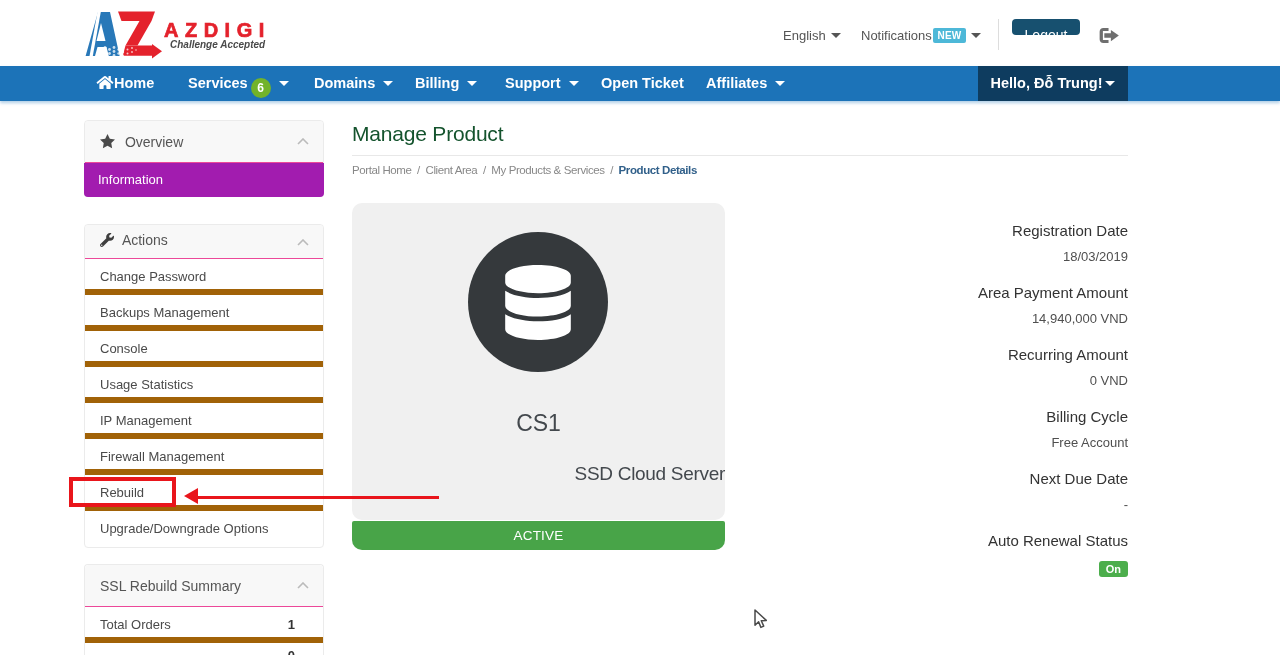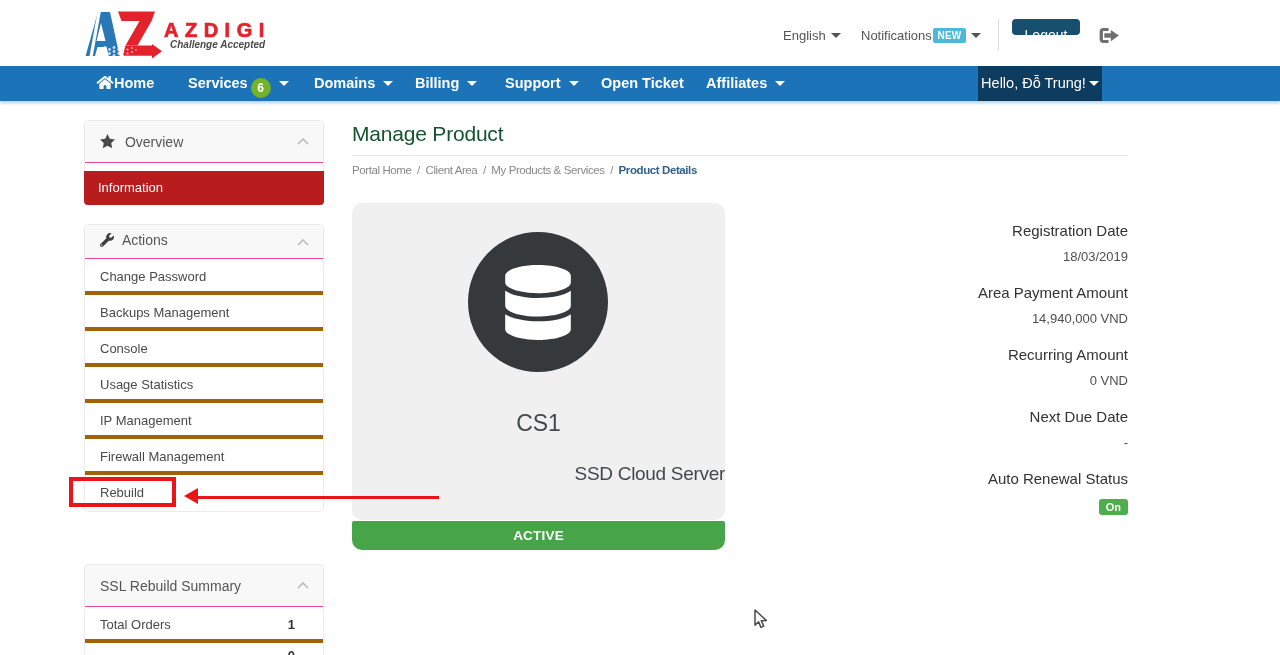--- a/index.html
+++ b/index.html
@@ -11,38 +11,38 @@
 .hdrtxt{position:absolute;font-size:13px;color:#555;top:28px}
 .caret-g{position:absolute;width:0;height:0;border-left:5px solid transparent;border-right:5px solid transparent;border-top:5.5px solid #555;top:33px}
 #newbadge{position:absolute;left:933px;top:28px;background:#4db8d8;color:#fff;font-size:10px;font-weight:bold;width:33px;height:15px;line-height:15px;text-align:center;border-radius:2px;letter-spacing:.3px}
 #hdrdiv{position:absolute;left:998px;top:19px;width:1px;height:31px;background:#ddd}
 #logoutbtn{position:absolute;left:1012px;top:19px;width:68px;height:16px;background:#17506f;border-radius:4px;color:#fff;font-size:14px;text-align:center;line-height:32px}
 
 #navbar{position:absolute;left:0;top:66px;width:1280px;height:35px;background:#1c73b8;box-shadow:0 2px 3px rgba(28,115,184,.35)}
 .navitem{position:absolute;top:0;height:35px;line-height:35px;color:#fff;font-size:14.5px;font-weight:bold;white-space:nowrap}
 .caret-w{display:inline-block;width:0;height:0;border-left:5px solid transparent;border-right:5px solid transparent;border-top:5.5px solid #fff;vertical-align:2px;margin-left:8px}
 #svcbadge{display:inline-block;background:#72b32a;color:#fff;font-size:12px;font-weight:bold;width:20px;height:20px;line-height:20px;border-radius:50%;text-align:center;vertical-align:-4px;margin-left:6px}
-#hellobox{position:absolute;left:978px;top:0;width:124px;height:35px;background:#0e3c5f;color:#fff;font-size:14.5px;font-weight:normal;text-align:center;line-height:35px}
+#hellobox{position:absolute;left:978px;top:0;width:150px;height:35px;background:#0e3c5f;color:#fff;font-size:14.5px;font-weight:bold;text-align:center;line-height:35px}
 
 .panel{position:absolute;left:84px;width:240px;background:#fff;border:1px solid #ebebeb;border-radius:4px}
 .phead{background:#f8f8f8;color:#555;font-size:14px;border-bottom:1px solid #ec4899;border-radius:4px 4px 0 0;position:relative}
 .chev{position:absolute;right:14px}
-.pitem{position:relative;border-bottom:4px solid #a16207;font-size:13px;color:#4a4a4a;padding-left:15px}
+.pitem{position:relative;border-bottom:6px solid #a16207;font-size:13px;color:#4a4a4a;padding-left:15px}
 .pitem:last-child{border-bottom:none}
 
 #h1{position:absolute;left:352px;top:122px;font-size:21px;letter-spacing:-0.2px;font-weight:normal;color:#14532d}
 #hr1{position:absolute;left:352px;top:155px;width:776px;height:1px;background:#e8e8e8}
 #crumb{position:absolute;left:352px;top:164px;font-size:11.5px;letter-spacing:-0.4px;color:#888}
 #crumb b{color:#31608a}
 #card{position:absolute;left:352px;top:203px;width:373px;height:317px;background:#f0f0f0;border-radius:10px}
 #circle{position:absolute;left:468px;top:232px;width:140px;height:140px;border-radius:50%;background:#35393c}
 #dbicon{position:absolute;left:505px;top:265px}
 #cs1{position:absolute;left:352px;top:412px;width:373px;text-align:center;font-size:23px;line-height:23px;color:#43484d}
 #ssd{position:absolute;left:352px;top:464px;width:373px;text-align:right;font-size:19px;letter-spacing:-0.3px;line-height:19px;color:#43484d}
-#activebar{position:absolute;left:352px;top:521px;width:373px;height:29px;background:#48a448;border-radius:2px 2px 10px 10px;color:#fff;font-size:13.5px;font-weight:bold;letter-spacing:0.2px;text-align:center;line-height:29px}
+#activebar{position:absolute;left:352px;top:521px;width:373px;height:29px;background:#48a448;border-radius:2px 2px 10px 10px;color:#fff;font-size:13.5px;font-weight:normal;letter-spacing:0.2px;text-align:center;line-height:29px}
 
 #rcol{position:absolute;left:753px;top:218px;width:375px;text-align:right}
 .grp{height:62px}
 .glabel{font-size:15px;color:#333;line-height:26px;height:26px}
 .gval{font-size:13px;color:#4f4f4f;line-height:25px;height:25px}
 #onbadge{display:inline-block;background:#4cae4c;color:#fff;font-size:11px;font-weight:bold;padding:2px 7px;border-radius:3px;margin-top:7px}
 
 #redrect{position:absolute;left:69px;top:477px;width:107px;height:30px;border:4.5px solid #e9151b}
 #redline{position:absolute;left:197px;top:496px;width:242px;height:3px;background:#e9151b}
 #redhead{position:absolute;left:184px;top:488px;width:0;height:0;border-top:8px solid transparent;border-bottom:8px solid transparent;border-right:14px solid #e9151b}
@@ -116,40 +116,41 @@
 <div class="panel" style="top:120px">
   <div class="phead" style="height:42px;line-height:42px;padding-left:15px">
     <svg width="15" height="15" viewBox="0 0 16 16" style="vertical-align:-2px">
         <path fill="#4a4a4a" d="M8 0l2.47 5.01 5.53.8-4 3.9.94 5.5L8 12.6l-4.94 2.6.94-5.5-4-3.9 5.53-.8z"></path>
       </svg>
     <span style="margin-left:6px">Overview</span>
     <svg class="chev" style="top:17px" width="12" height="7" viewBox="0 0 12 7">
         <polyline points="1,6 6,1 11,6" fill="none" stroke="#bbb" stroke-width="1.6"></polyline>
       </svg>
   </div>
-  <div style="background:#b91c1c;color:#fff;font-size:13px;height:34px;line-height:34px;padding-left:14px;margin:8px -1px -1px;border-radius:0 0 4px 4px">Information</div>
+  <div style="background:#a21caf;color:#fff;font-size:13px;height:34px;line-height:34px;padding-left:14px;margin:0 -1px -1px;border-radius:0 0 4px 4px">Information</div>
 </div>
 
 <div class="panel" style="top:224px">
   <div class="phead" style="height:34px;line-height:30px;padding-left:15px">
     <svg width="14" height="14" viewBox="0 0 512 512" style="vertical-align:-2px">
         <path fill="#3f3f3f" d="M507.7 109.1c-2.2-9-13.5-12.1-20.1-5.5l-74.4 74.4-67.9-11.3-11.3-67.9 74.4-74.4c6.6-6.6 3.4-17.9-5.7-20.2-47.4-11.7-99.6.9-136.6 37.9-39.6 39.6-50.5 97.1-34 147.2L18.7 402.8c-25 25-25 65.5 0 90.5s65.5 25 90.5 0l213.2-213.2c50.1 16.7 107.5 5.7 147.4-34.2 37.1-37.1 49.7-89.3 37.9-136.8zM64 472c-13.2 0-24-10.8-24-24 0-13.3 10.7-24 24-24s24 10.7 24 24c0 13.2-10.7 24-24 24z"></path>
       </svg>
     <span style="margin-left:4px">Actions</span>
     <svg class="chev" style="top:14px" width="12" height="7" viewBox="0 0 12 7">
         <polyline points="1,6 6,1 11,6" fill="none" stroke="#bbb" stroke-width="1.6"></polyline>
       </svg>
   </div>
   <div class="pitem" style="height:36px;line-height:35px">Change Password</div>
   <div class="pitem" style="height:36px;line-height:35px">Backups Management</div>
   <div class="pitem" style="height:36px;line-height:35px">Console</div>
   <div class="pitem" style="height:36px;line-height:35px">Usage Statistics</div>
   <div class="pitem" style="height:36px;line-height:35px">IP Management</div>
   <div class="pitem" style="height:36px;line-height:35px">Firewall Management</div>
   <div class="pitem" style="height:36px;line-height:35px">Rebuild</div>
+  <div class="pitem" style="height:36px;line-height:35px">Upgrade/Downgrade Options</div>
 </div>
 
 <div class="panel" style="top:564px;height:91px;overflow:hidden;border-bottom:none;border-radius:4px 4px 0 0">
   <div class="phead" style="height:42px;line-height:42px;padding-left:15px">
     <span>SSL Rebuild Summary</span>
     <svg class="chev" style="top:17px" width="12" height="7" viewBox="0 0 12 7">
         <polyline points="1,6 6,1 11,6" fill="none" stroke="#bbb" stroke-width="1.6"></polyline>
       </svg>
   </div>
   <div class="pitem" style="height:36px;line-height:35px">Total Orders<b style="position:absolute;right:28px;top:0;line-height:35px;color:#333">1</b></div>
@@ -175,20 +176,24 @@
     </div>
   <div class="grp">
       <div class="glabel">Area Payment Amount</div>
       <div class="gval">14,940,000 VND</div>
     </div>
   <div class="grp">
       <div class="glabel">Recurring Amount</div>
       <div class="gval">0 VND</div>
     </div>
   <div class="grp">
+      <div class="glabel">Billing Cycle</div>
+      <div class="gval">Free Account</div>
+    </div>
+  <div class="grp">
       <div class="glabel">Next Due Date</div>
       <div class="gval">-</div>
     </div>
   <div class="grp">
       <div class="glabel">Auto Renewal Status</div>
       <div><span id="onbadge">On</span></div>
     </div>
 </div>
 
 <div id="redrect"></div>

